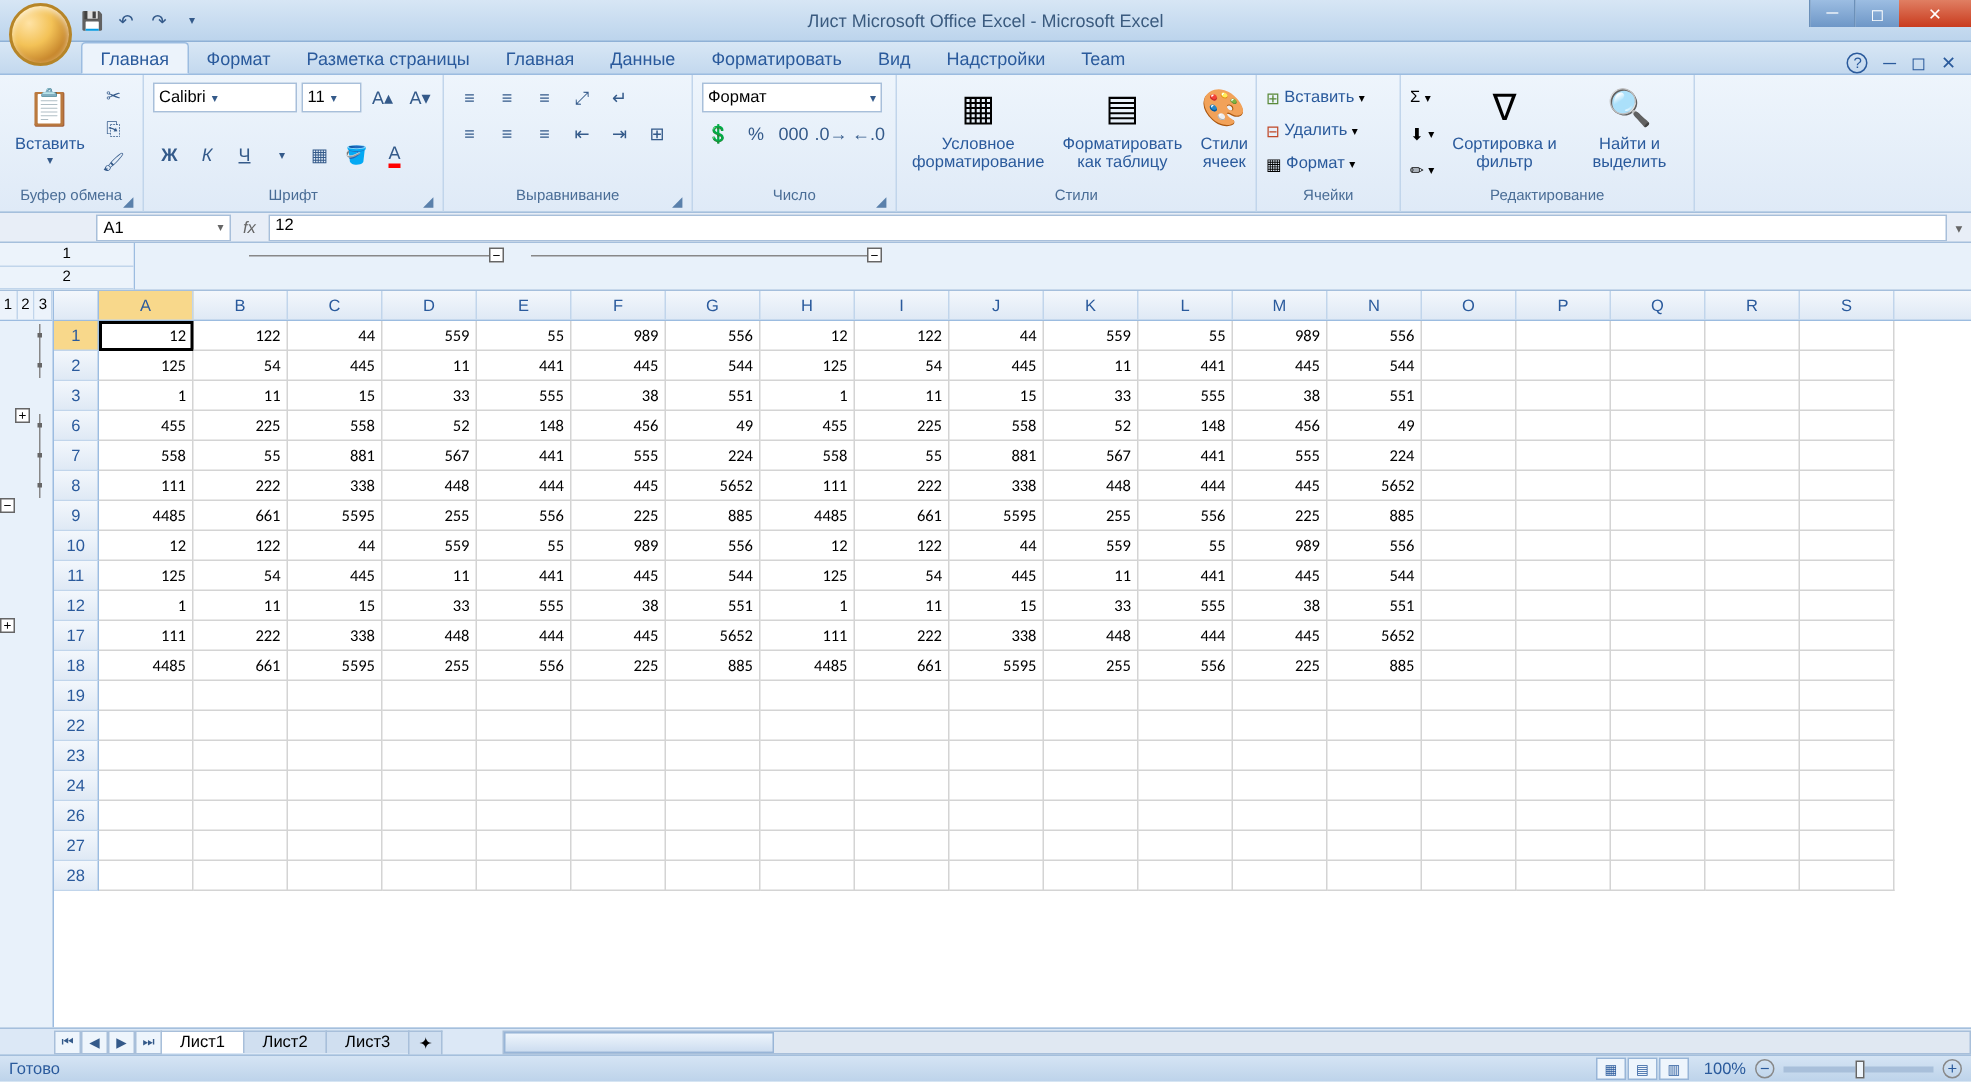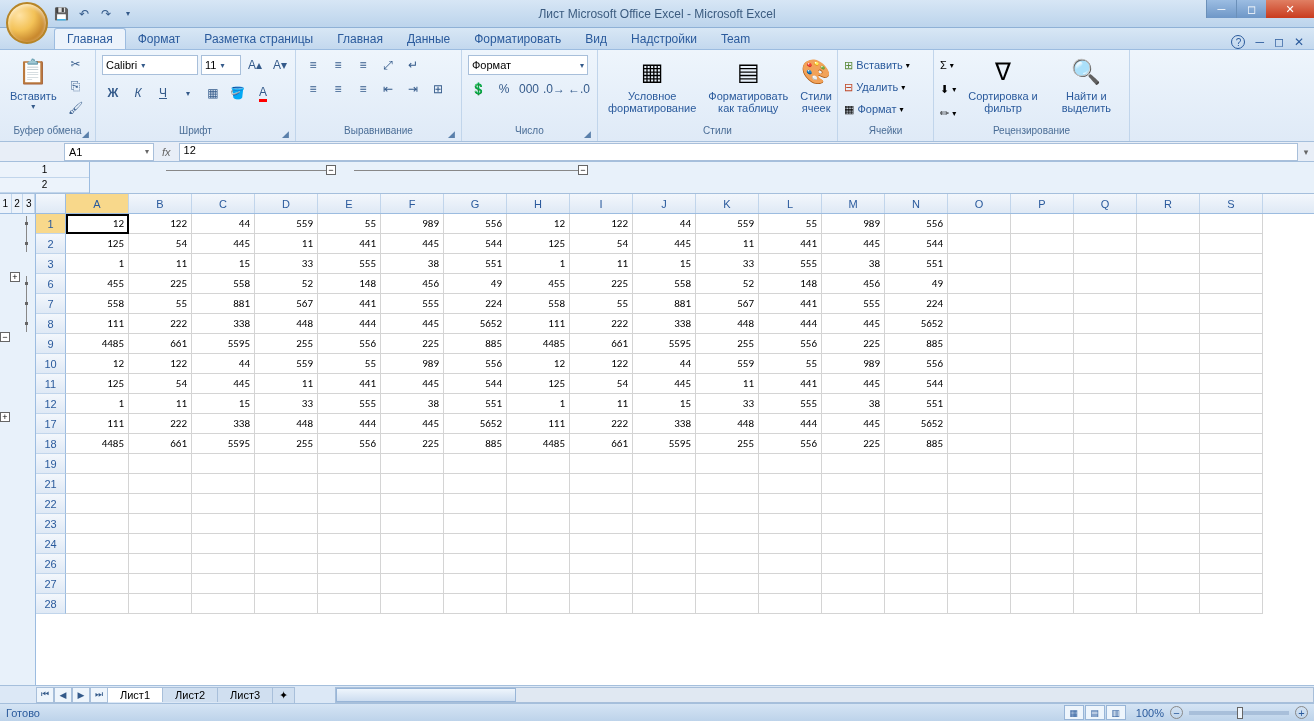--- a/index.html
+++ b/index.html
@@ -142,21 +142,21 @@
       <div class="small-col">
         <div class="sbtn">✂</div>
         <div class="sbtn">⎘</div>
         <div class="sbtn">🖌</div>
       </div>
     </div>
     <div class="group-label"><span>Буфер обмена</span><span class="dlg">◢</span></div>
   </div>
 
   <div class="group" style="width:200px;">
-    <div class="group-body" style="flex-direction:column;gap:6px;">
+    <div class="group-body" style="flex-direction:column;gap:16px;">
       <div class="srow">
         <div class="combo" style="width:96px;">
             <span>Calibri</span>
             <span class="arr">▾</span>
           </div>
         <div class="combo" style="width:40px;">
             <span>11</span>
             <span class="arr">▾</span>
           </div>
         <div class="sbtn">A▴</div>
@@ -265,21 +265,21 @@
       </div>
       <div class="big-btn">
           <div class="bi">ᐁ</div>
           <div class="bl">Сортировка и фильтр</div>
         </div>
       <div class="big-btn">
           <div class="bi">🔍</div>
           <div class="bl">Найти и выделить</div>
         </div>
     </div>
-    <div class="group-label"><span>Рецензирование</span></div>
+    <div class="group-label"><span>Редактирование</span></div>
   </div>
 </div>
 
 <div class="fbar">
   <div class="namebox">
       <span>A1</span>
       <span class="arr">▾</span>
     </div>
   <div class="fx-lbl">fx</div>
   <div class="formula-input">12</div>
@@ -623,42 +623,20 @@
           <div class="cell" style="width: 63px;"></div>
           <div class="cell" style="width: 63px;"></div>
           <div class="cell" style="width: 63px;"></div>
           <div class="cell" style="width: 63px;"></div>
           <div class="cell" style="width: 63px;"></div>
           <div class="cell" style="width: 63px;"></div>
           <div class="cell" style="width: 63px;"></div>
           <div class="cell" style="width: 63px;"></div>
         </div>
         <div class="row">
-          <div class="rowh">21</div>
-          <div class="cell" style="width: 63px;"></div>
-          <div class="cell" style="width: 63px;"></div>
-          <div class="cell" style="width: 63px;"></div>
-          <div class="cell" style="width: 63px;"></div>
-          <div class="cell" style="width: 63px;"></div>
-          <div class="cell" style="width: 63px;"></div>
-          <div class="cell" style="width: 63px;"></div>
-          <div class="cell" style="width: 63px;"></div>
-          <div class="cell" style="width: 63px;"></div>
-          <div class="cell" style="width: 63px;"></div>
-          <div class="cell" style="width: 63px;"></div>
-          <div class="cell" style="width: 63px;"></div>
-          <div class="cell" style="width: 63px;"></div>
-          <div class="cell" style="width: 63px;"></div>
-          <div class="cell" style="width: 63px;"></div>
-          <div class="cell" style="width: 63px;"></div>
-          <div class="cell" style="width: 63px;"></div>
-          <div class="cell" style="width: 63px;"></div>
-          <div class="cell" style="width: 63px;"></div>
-        </div>
-        <div class="row">
           <div class="rowh">22</div>
           <div class="cell" style="width: 63px;"></div>
           <div class="cell" style="width: 63px;"></div>
           <div class="cell" style="width: 63px;"></div>
           <div class="cell" style="width: 63px;"></div>
           <div class="cell" style="width: 63px;"></div>
           <div class="cell" style="width: 63px;"></div>
           <div class="cell" style="width: 63px;"></div>
           <div class="cell" style="width: 63px;"></div>
           <div class="cell" style="width: 63px;"></div>

